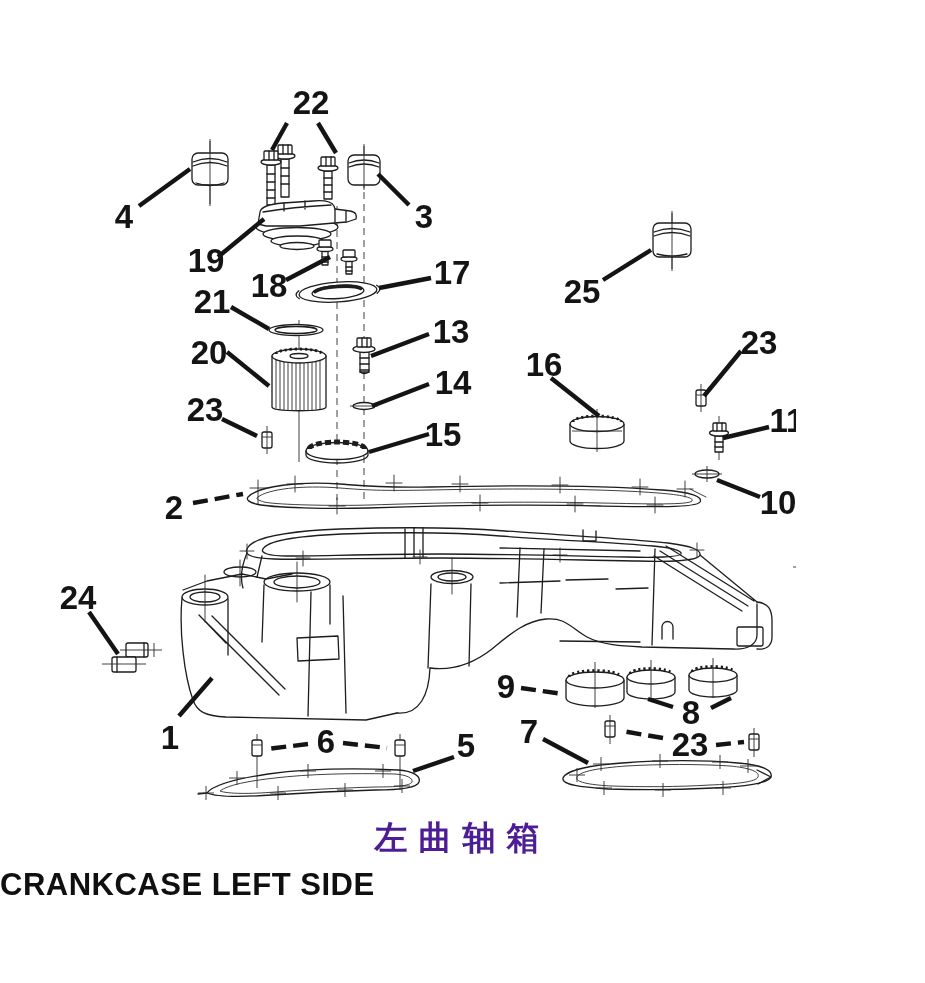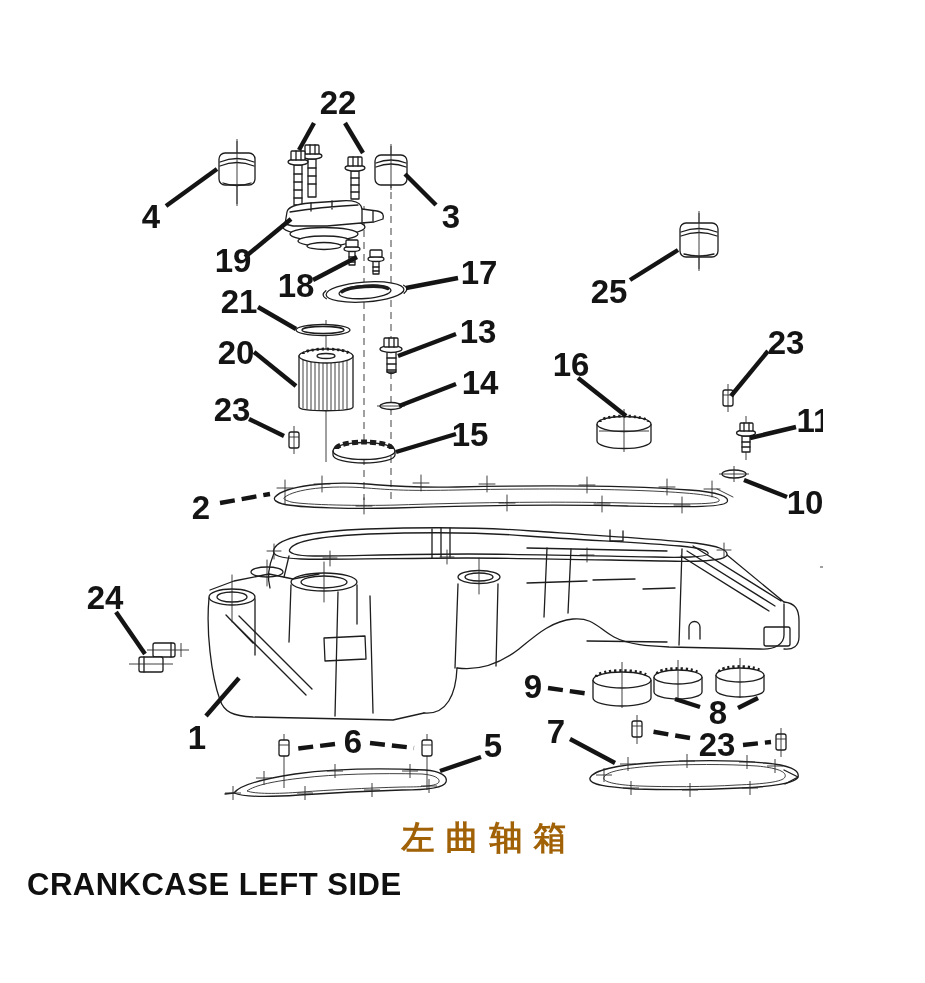--- a/index.html
+++ b/index.html
@@ -1,31 +1,31 @@
 <!DOCTYPE html>
 <html><head>
 <meta charset="utf-8">
 <style>
   html,body{margin:0;padding:0;background:#ffffff;}
   .stage{position:relative;width:796px;height:983px;background:#ffffff;overflow:hidden;
-         font-family:"Liberation Sans",sans-serif;margin-left:27px;}
+         font-family:"Liberation Sans",sans-serif;}
   .stage svg{position:absolute;left:0;top:0;}
   
   .ln  {fill:none;stroke:#1d1d1d;stroke-width:1.3;stroke-linecap:round;stroke-linejoin:round;}
   .fw  {fill:#ffffff;stroke:#1d1d1d;stroke-width:1.3;stroke-linejoin:round;}
   .cl  {fill:none;stroke:#2a2a2a;stroke-width:0.9;}
   .dsh {stroke-dasharray:7 5;}
   .dot {fill:none;stroke:#1d1d1d;stroke-width:2.8;stroke-dasharray:2.2 2.8;}
   .thk {fill:none;stroke:#1d1d1d;stroke-width:5;stroke-dasharray:6 3;}
   .leader{stroke:#141414;stroke-width:4.4;}
   .leader.dashed{stroke-dasharray:15 7;}
   .callout{font:700 33px "Liberation Sans",sans-serif;fill:#141414;text-anchor:middle;}
   
   .title-cn{position:absolute;left:0;top:816px;width:925px;text-align:center;
-            font:700 33px "DejaVu Sans",sans-serif;letter-spacing:11px;color:#a16207;}
+            font:700 33px "DejaVu Sans",sans-serif;letter-spacing:11px;color:#4c1d95;}
   .title-en{position:absolute;left:0;top:867px;width:925px;text-align:left;
             font:700 31px "Liberation Sans",sans-serif;letter-spacing:.5px;color:#101010;}
 </style>
 </head>
 <body>
 
 <div class="stage">
   <svg id="diagram-svg" width="925" height="983" viewBox="0 0 925 983">
 
     <g class="cl">

